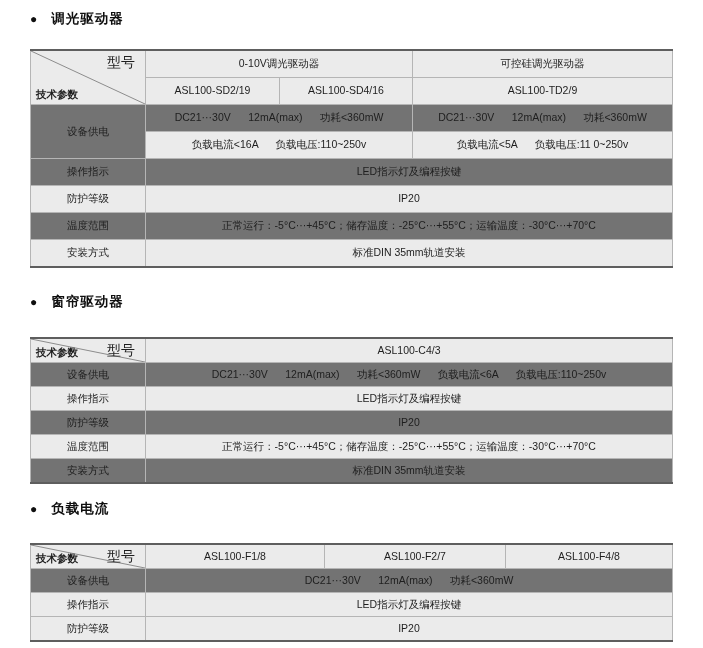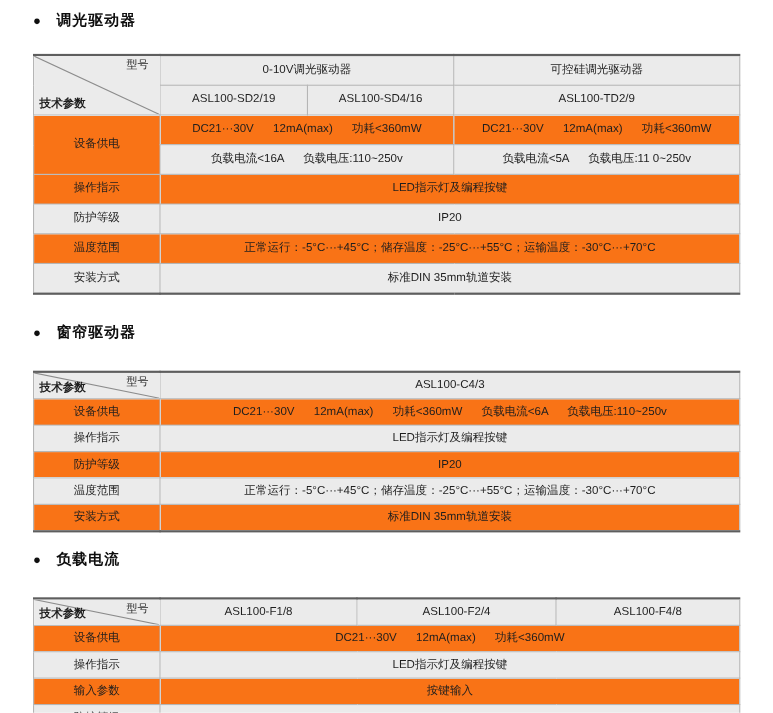--- a/index.html
+++ b/index.html
@@ -19,31 +19,31 @@
 
   table.spec {
     border-collapse:collapse; table-layout:fixed; width:643px;
     border-top:2px solid #5e5e5e; border-bottom:2px solid #5e5e5e;
     border-left:1px solid #9e9e9e; border-right:1px solid #9e9e9e;
   }
   table.spec td {
     border:1px solid #b5b5b5;
     text-align:center; vertical-align:middle;
     font-size:10.5px; line-height:1.25;
-    padding:2px 4px; background:#f97316;
+    padding:2px 4px; background:#737373;
     overflow:hidden;
   }
   table.t1 td { height:22px; }
   table.t2 td, table.t3 td { height:19px; }
   table.spec tr.g > td { background:#ebebeb; }
   td.pre { white-space:pre; }
 
   td.corner { position:relative; padding:0; }
   td.corner svg { position:absolute; left:0; top:0; width:100%; height:100%; display:block; }
-  .corner-model { position:absolute; top:3px; right:10px; font-size:10px; }
+  .corner-model { position:absolute; top:3px; right:10px; font-size:14px;font-family:Liberation Serif, serif; }
   .corner-param { position:absolute; bottom:3px; left:5px; font-size:10.5px;font-weight:bold; }
 
   .gap-t1 { margin-top:21px; }   
   .gap-h2 { margin-top:25px; }   
   .gap-t2 { margin-top:26px; }
   .gap-h3 { margin-top:16px; }
   .gap-t3 { margin-top:25px; }
 </style>
 </head>
 <body>
@@ -169,34 +169,30 @@
     <tbody>
         <tr class="g">
       <td class="corner">
         <svg viewBox="0 0 100 100" preserveAspectRatio="none">
           <line x1="0" y1="0" x2="100" y2="100" stroke="#8c8c8c" stroke-width="1" vector-effect="non-scaling-stroke"></line>
         </svg>
         <span class="corner-model">型号</span>
         <span class="corner-param">技术参数</span>
       </td>
       <td>ASL100-F1/8</td>
-      <td>ASL100-F2/4</td>
+      <td>ASL100-F2/7</td>
       <td>ASL100-F4/8</td>
     </tr>
     <tr>
       <td>设备供电</td>
       <td colspan="3" class="pre">DC21···30V      12mA(max)      功耗&lt;360mW</td>
     </tr>
     <tr class="g">
       <td>操作指示</td>
       <td colspan="3">LED指示灯及编程按键</td>
-    </tr>
-    <tr>
-      <td>输入参数</td>
-      <td colspan="3">按键输入</td>
     </tr>
     <tr class="g">
       <td>防护等级</td>
       <td colspan="3">IP20</td>
     </tr>
 
   </tbody>
     </table>
 </div>
 

